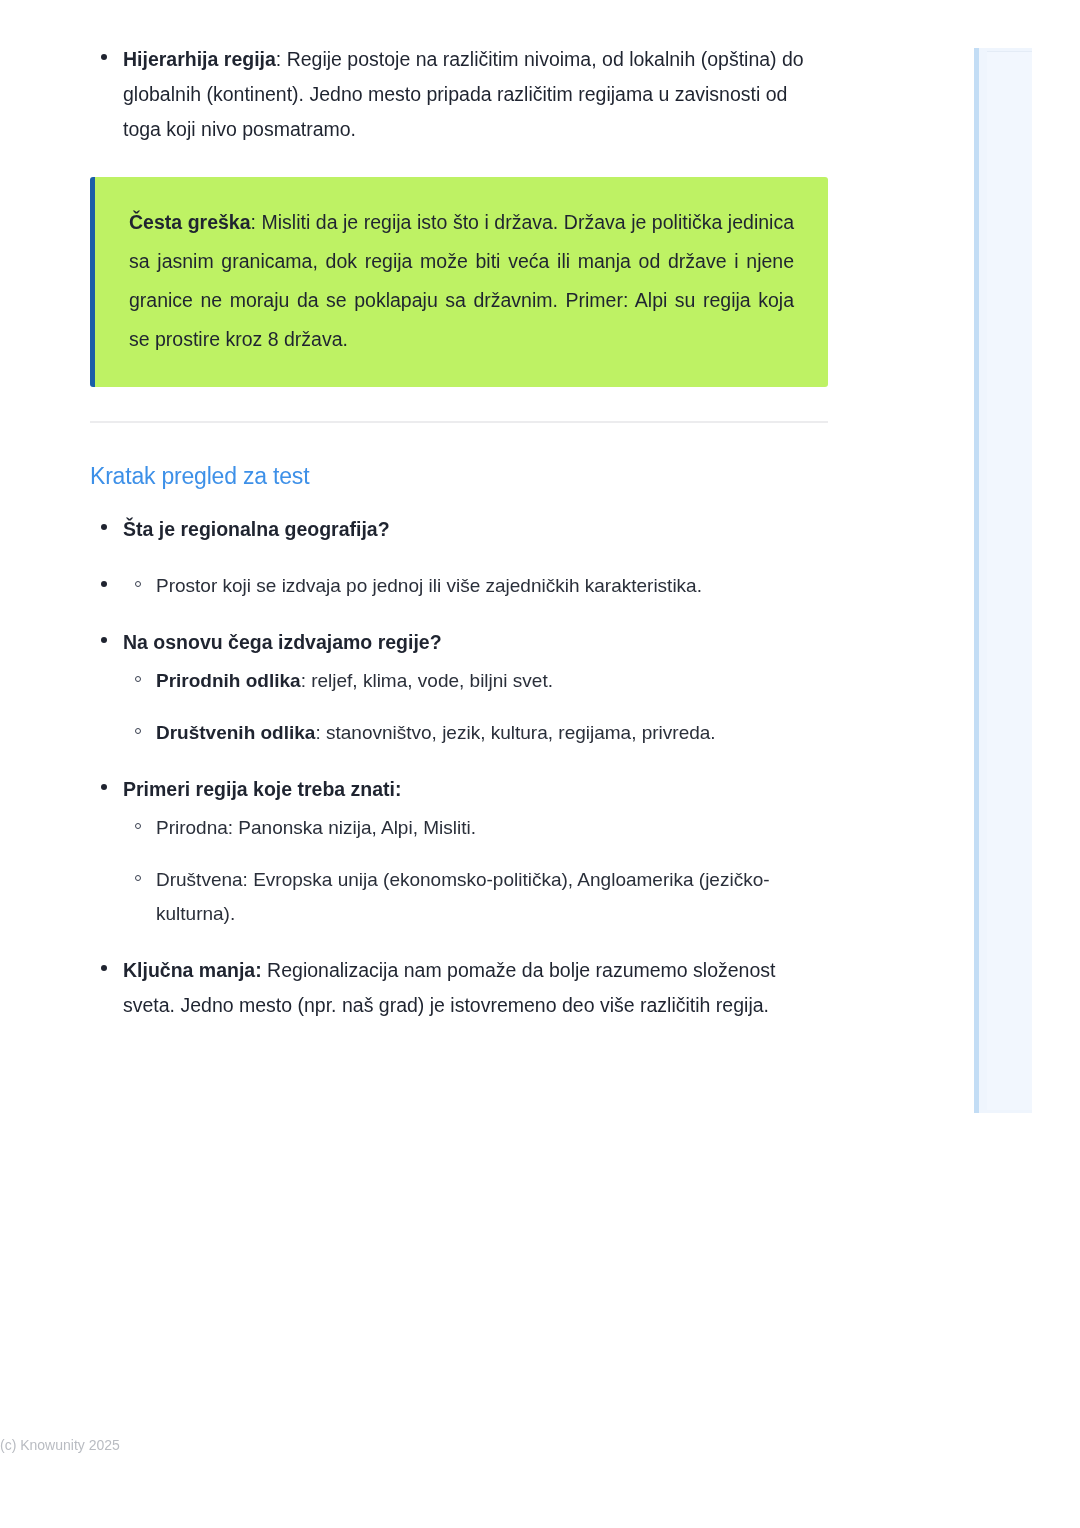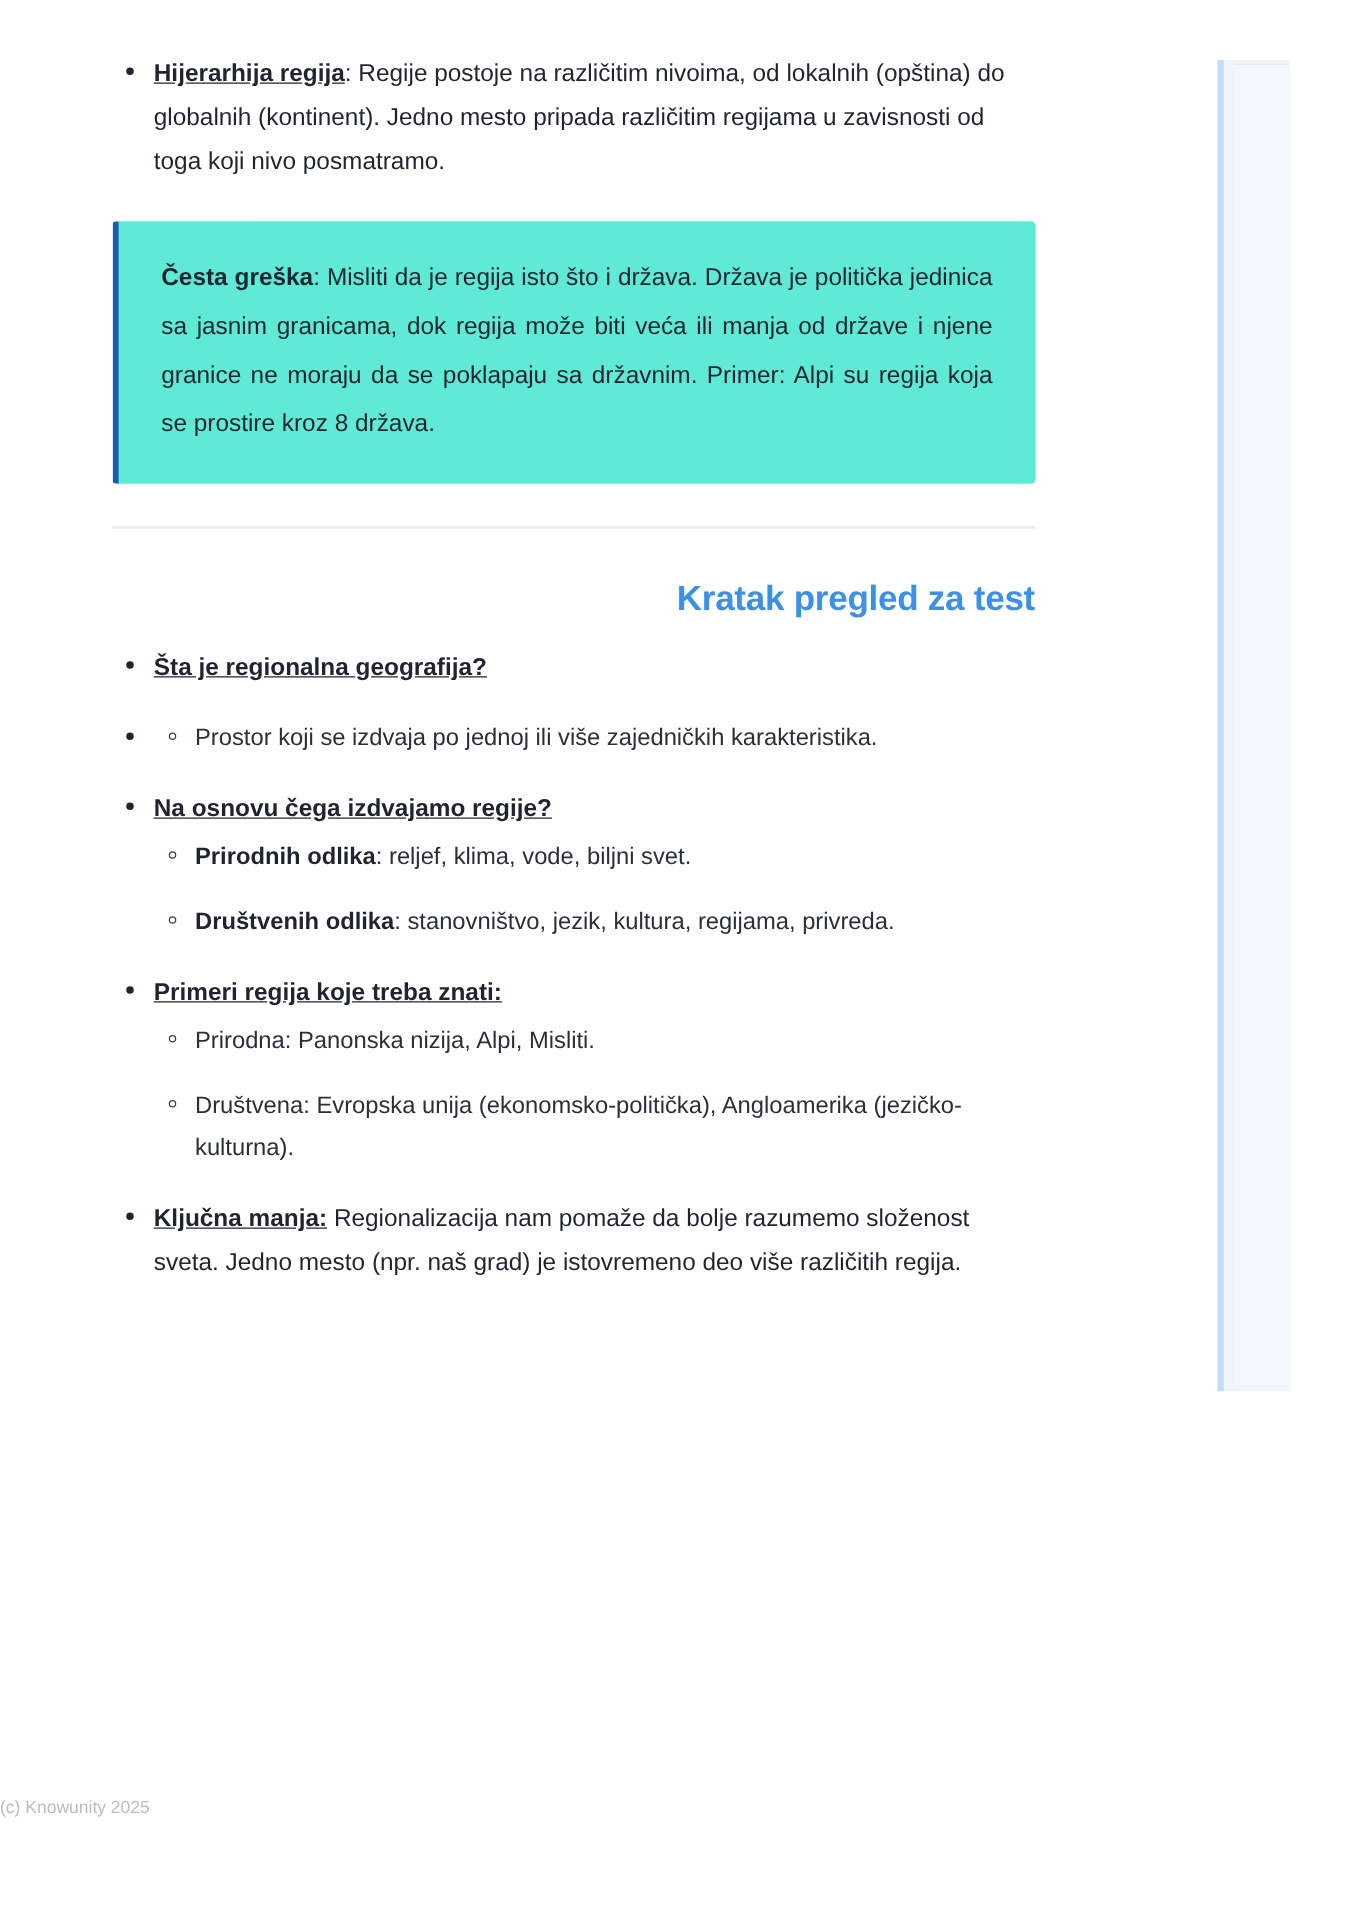--- a/index.html
+++ b/index.html
@@ -65,21 +65,21 @@
     height: 6px;
     border-radius: 50%;
     background: #1f2430;
   }
 
   .l1text {
     font-size: 19.5px;
     line-height: 35px;
     color: #1f2430;
   }
-  .l1text b { font-weight: 700; text-decoration: underline; }
+  .l1text b { font-weight: 700; }
 
   ul.lvl2 {
     list-style: none;
     margin: 4px 0 0 0;
     padding: 0;
   }
   ul.lvl2 > li {
     position: relative;
     padding-left: 33px;
     margin-bottom: 18px;
@@ -98,21 +98,21 @@
   .l2text {
     font-size: 19px;
     line-height: 34px;
     color: #2a2f3a;
   }
   .l2text b { font-weight: 700; color: #1f2430; }
 
   
   #callout {
     margin-top: 30px;
-    background: #5eead4;
+    background: #bef264;
     border-left: 5px solid #1a5fa8;
     border-radius: 3px;
     padding: 26px 34px 28px 34px;
     box-sizing: border-box;
     width: 738px;
   }
   #callout-text {
     font-size: 19.5px;
     line-height: 39px;
     text-align: justify;
@@ -126,25 +126,24 @@
     margin-top: 34px;
     height: 2px;
     background: #ececee;
     width: 738px;
   }
 
   
   #section-heading {
     margin-top: 40px;
     margin-bottom: 22px;
-    font-size: 28px;
-    font-weight: 700;
+    font-size: 23px;
+    font-weight: 400;
     color: #3d90e8;
     letter-spacing: -0.2px;
-    text-align: right;
   }
 
   
   #footer {
     position: absolute;
     left: 0;
     top: 1437px;
     width: 1012px;
     text-align: left;
     font-size: 14px;

